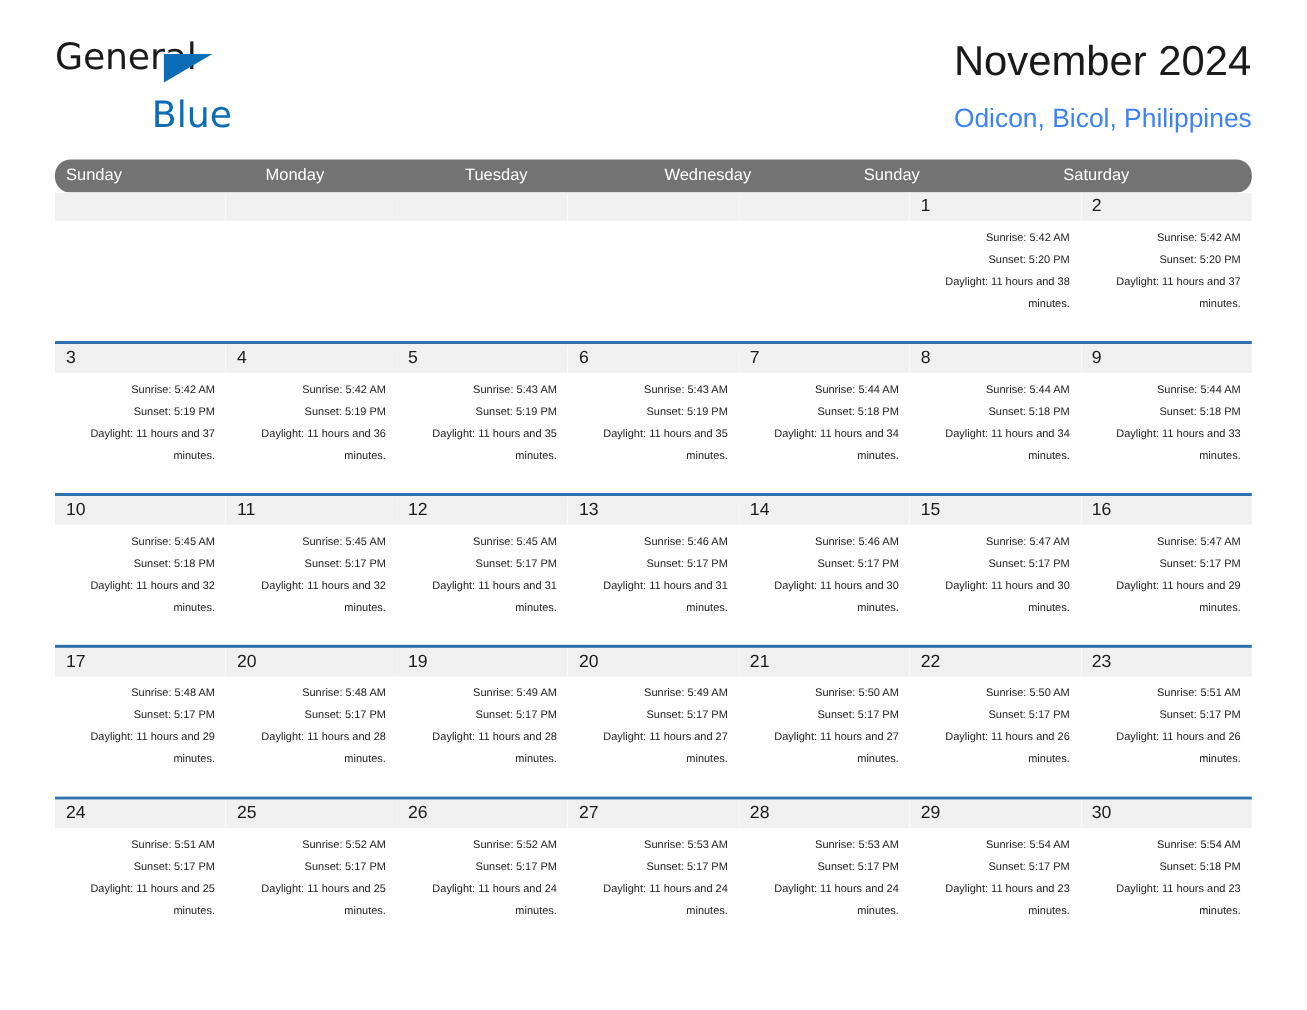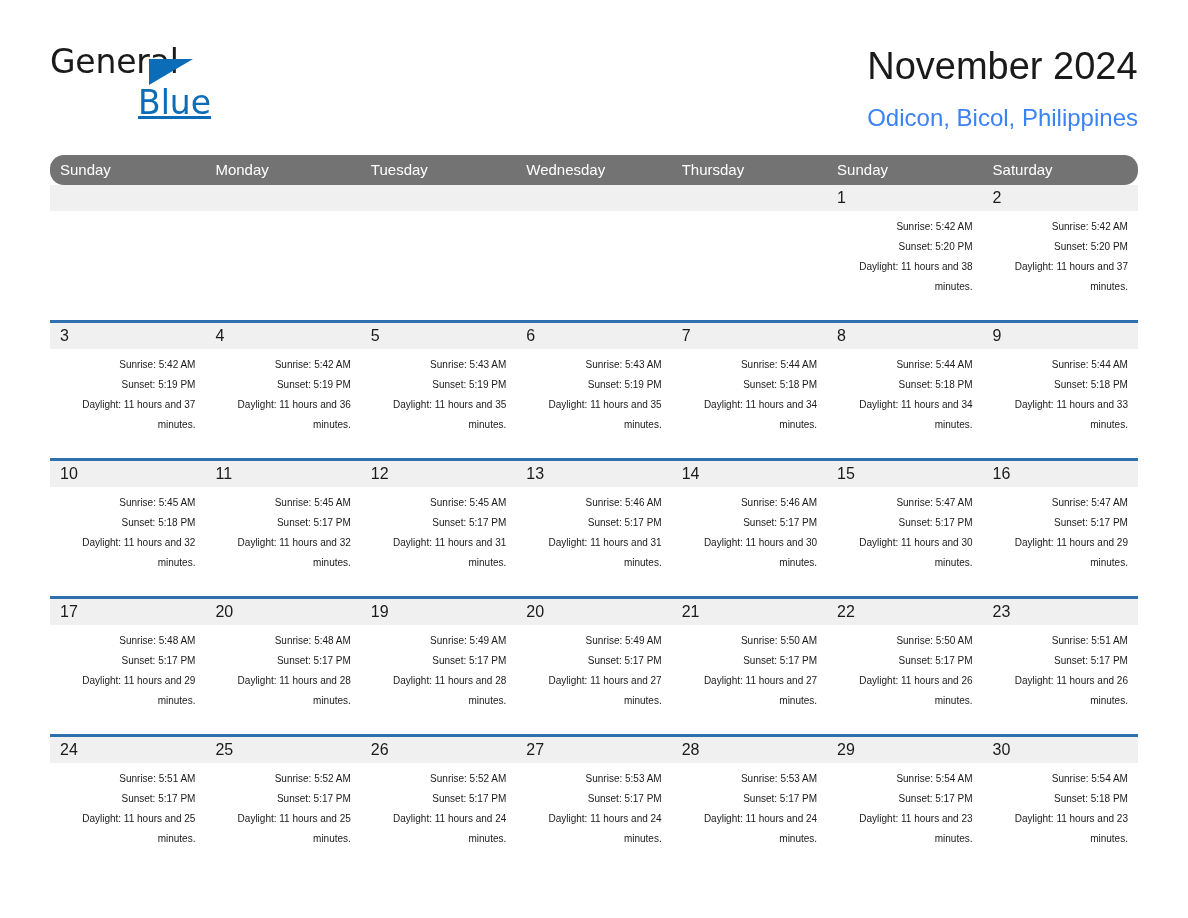--- a/index.html
+++ b/index.html
@@ -20,21 +20,21 @@
     height: 918px;
     box-sizing: border-box;
     padding: 0 50px;
   }
 
   
   .topbar {
     display: flex;
     align-items: flex-start;
     justify-content: space-between;
-    padding-top: 45px;
+    padding-top: 35px;
     height: 100px;
   }
   .brand {
     position: relative;
     width: 160px;
     height: 72px;
     line-height: 1;
   }
   .brand-general {
     font-size: 33px;
@@ -48,26 +48,25 @@
     left: 99px;
     top: 14px;
     width: 0;
     height: 0;
     border-left: 44px solid #0b6cb8;
     border-bottom: 26px solid transparent;
   }
   .brand-blue {
     position: absolute;
     left: 88px;
-    top: 41px;
+    top: 52px;
     font-size: 33px;
     color: #0b6cb8;
     font-family: "DejaVu Sans", sans-serif;
     font-weight: 400;
-    text-decoration: underline;
   }
   .titles {
     text-align: left;
     padding-top: 2px;
   }
   .month-title {
     font-size: 38px;
     font-weight: 400;
     color: #1a1a1a;
     line-height: 1.05;
@@ -155,21 +154,20 @@
       <div class="location">Odicon, Bicol, Philippines</div>
     </div>
   </div>
 
   <div class="calendar">
     <div class="dow-row">
       <div class="dow">Sunday</div>
       <div class="dow">Monday</div>
       <div class="dow">Tuesday</div>
       <div class="dow">Wednesday</div>
-      <div class="dow">Thursday</div>
       <div class="dow">Sunday</div>
       <div class="dow">Saturday</div>
     </div>
     <div id="weeks-container">
         <div class="week first">
           <div class="cell empty">
             <div class="daynum-strip"><span class="daynum"></span></div>
           </div>
           <div class="cell empty">
             <div class="daynum-strip"><span class="daynum"></span></div>

